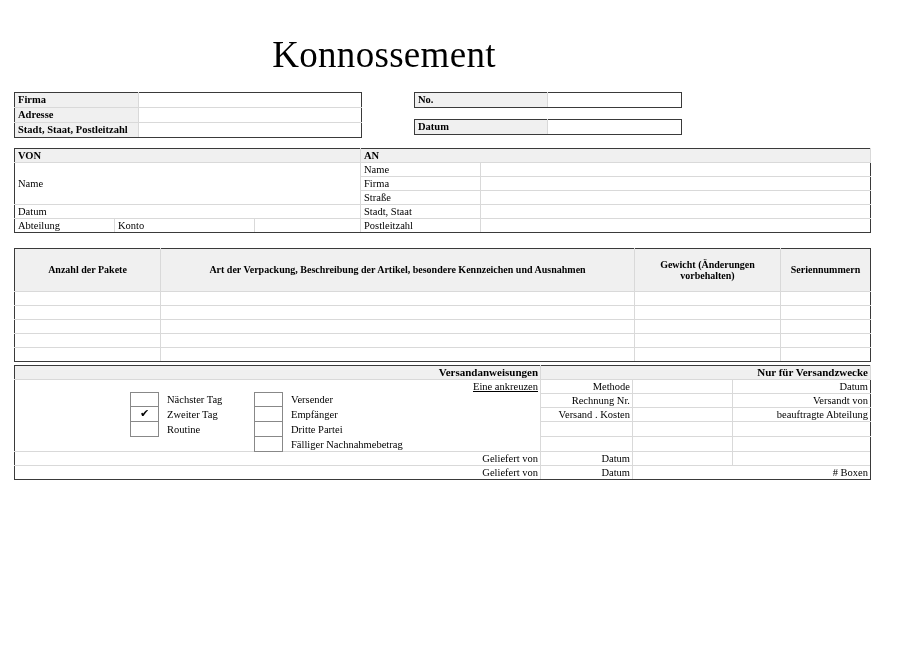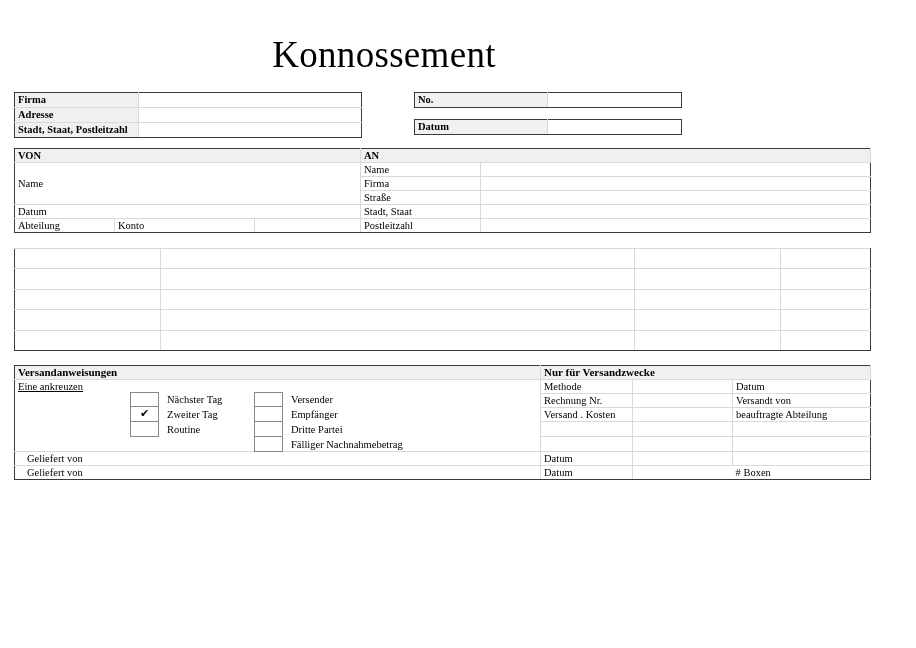--- a/index.html
+++ b/index.html
@@ -90,21 +90,21 @@
     white-space: normal;
     font-weight: bold;
     vertical-align: middle;
     line-height: 1.15;
     padding: 2px 4px;
   }
   #items td.row { height: 13px; }
 
   
   #shipping { left: 14px; top: 365px; width: 856px; height: 110px; }
-  #shipping td { font-size: 10.5px; height: 13px; }
+  #shipping td { font-size: 10.5px; height: 13px; text-align: right; }
   #shipping td.sec-hdr { font-weight: bold; font-size: 11px; }
 
   .chk-wrap {
     position: absolute;
     font-size: 10.5px;
     line-height: 15px;
   }
   .chk-row { display: flex; align-items: center; height: 15px; }
   .chk-box {
     width: 29px; height: 15px;
@@ -222,20 +222,26 @@
 
   <div class="blk" id="items">
     <table class="grid">
       <colgroup>
         <col style="width:146px">
           <col style="width:474px">
         <col style="width:146px">
           <col style="width:90px">
       </colgroup>
       <tbody>
+          <tr>
+        <td class="hd hdr-shade ol ot" style="height:38px">Anzahl der Pakete</td>
+        <td class="hd hdr-shade ot mid">Art der Verpackung, Beschreibung der Artikel, besondere Kennzeichen und Ausnahmen</td>
+        <td class="hd hdr-shade ot mid">Gewicht (Änderungen vorbehalten)</td>
+        <td class="hd hdr-shade ot mid or">Seriennummern</td>
+      </tr>
       <tr>
         <td class="row ol"></td>
         <td class="row mid"></td>
         <td class="row mid"></td>
         <td class="row mid or"></td>
       </tr>
       <tr>
         <td class="row ol"></td>
         <td class="row mid"></td>
         <td class="row mid"></td>

